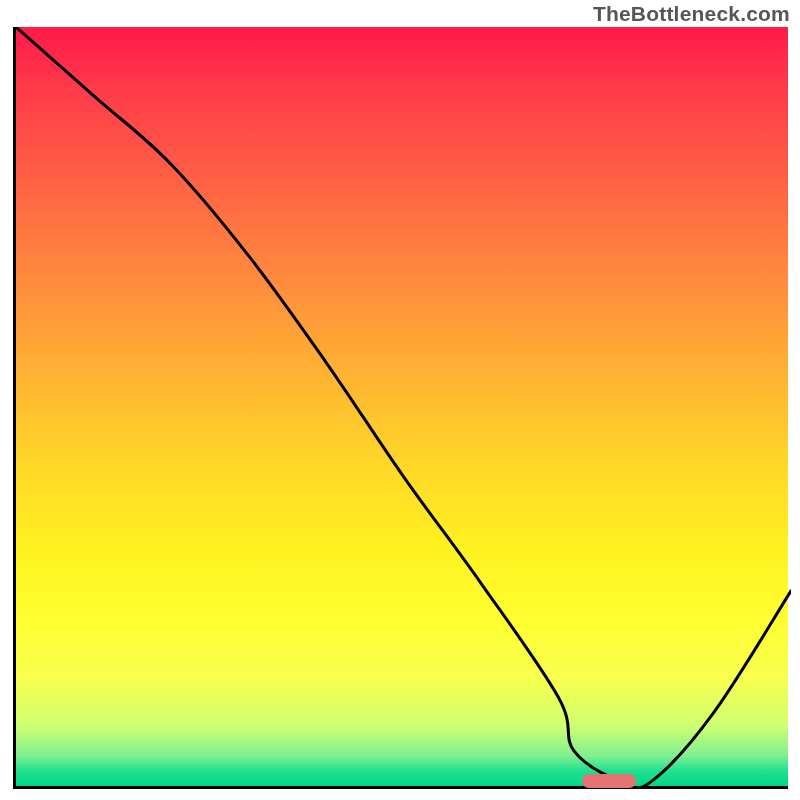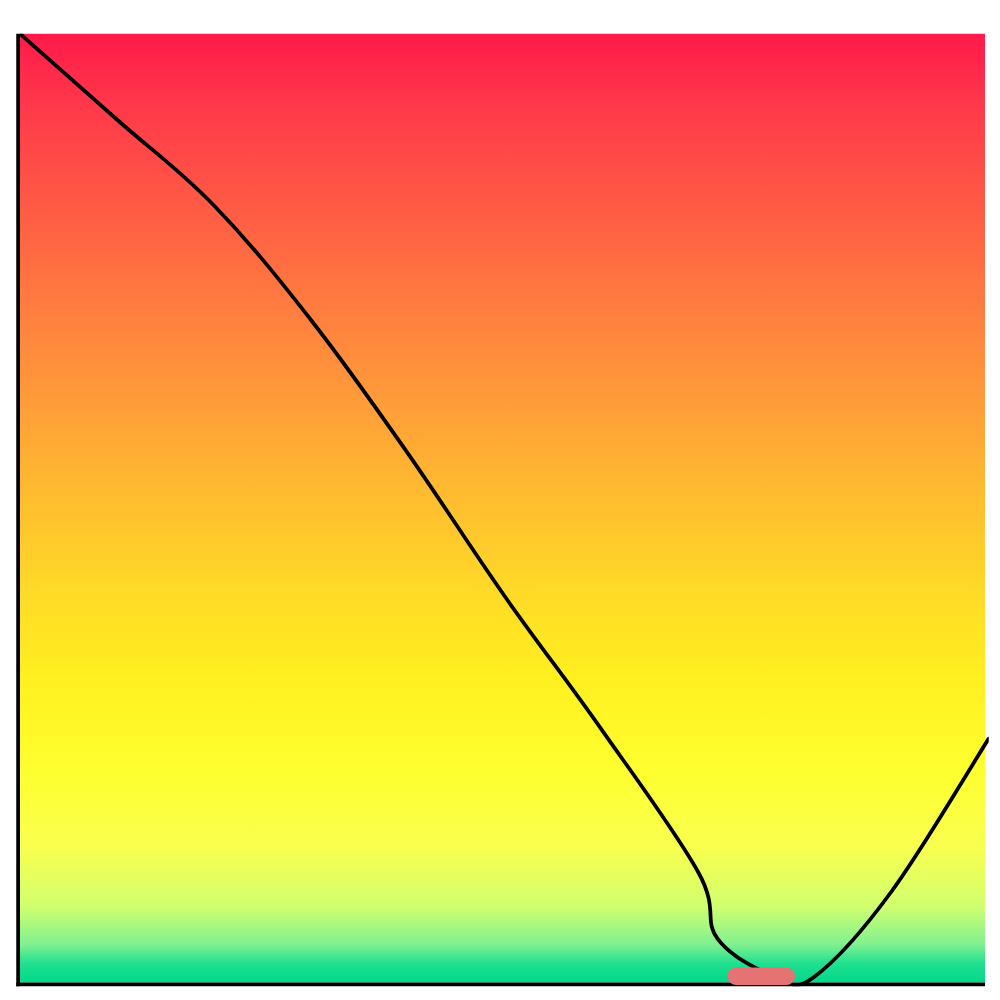--- a/index.html
+++ b/index.html
@@ -57,20 +57,21 @@
     font-weight: 600;
     color: #565656;
     letter-spacing: 0.2px;
   }
 </style>
 </head>
 <body>
 
 <div class="chart-container">
 
+  <div class="watermark">TheBottleneck.com</div>
 
   <div class="plot-area">
     <svg class="curve" viewBox="0 0 775 762" preserveAspectRatio="none">
       <path id="curve-path" fill="none" stroke="#000" stroke-width="3" stroke-linejoin="round" stroke-linecap="round" d="M 0.0 0.0 C 13.9 12.3, 49.6 43.9, 77.5 68.6 C 105.4 93.3, 127.1 108.4, 155.0 137.2 C 182.9 166.0, 204.6 192.9, 232.5 228.6 C 260.4 264.3, 282.1 295.5, 310.0 335.3 C 337.9 375.1, 359.6 409.8, 387.5 449.6 C 415.4 489.4, 437.1 516.5, 465.0 556.3 C 492.9 596.0, 525.8 640.4, 542.5 670.6 C 559.2 700.7, 546.8 708.8, 558.0 723.9 C 569.2 739.0, 590.5 748.9, 604.5 754.4 C 618.5 759.9, 618.8 766.7, 635.5 754.4 C 652.2 742.0, 672.4 720.1, 697.5 685.8 C 722.6 651.5, 761.0 585.8, 775.0 563.9"></path>
     </svg>
     <div id="marker" class="marker" style="left: 565.75px; width: 54.25px; top: 747.38px; background: rgb(229, 115, 115);"></div>
   </div>
 
 </div>
 

